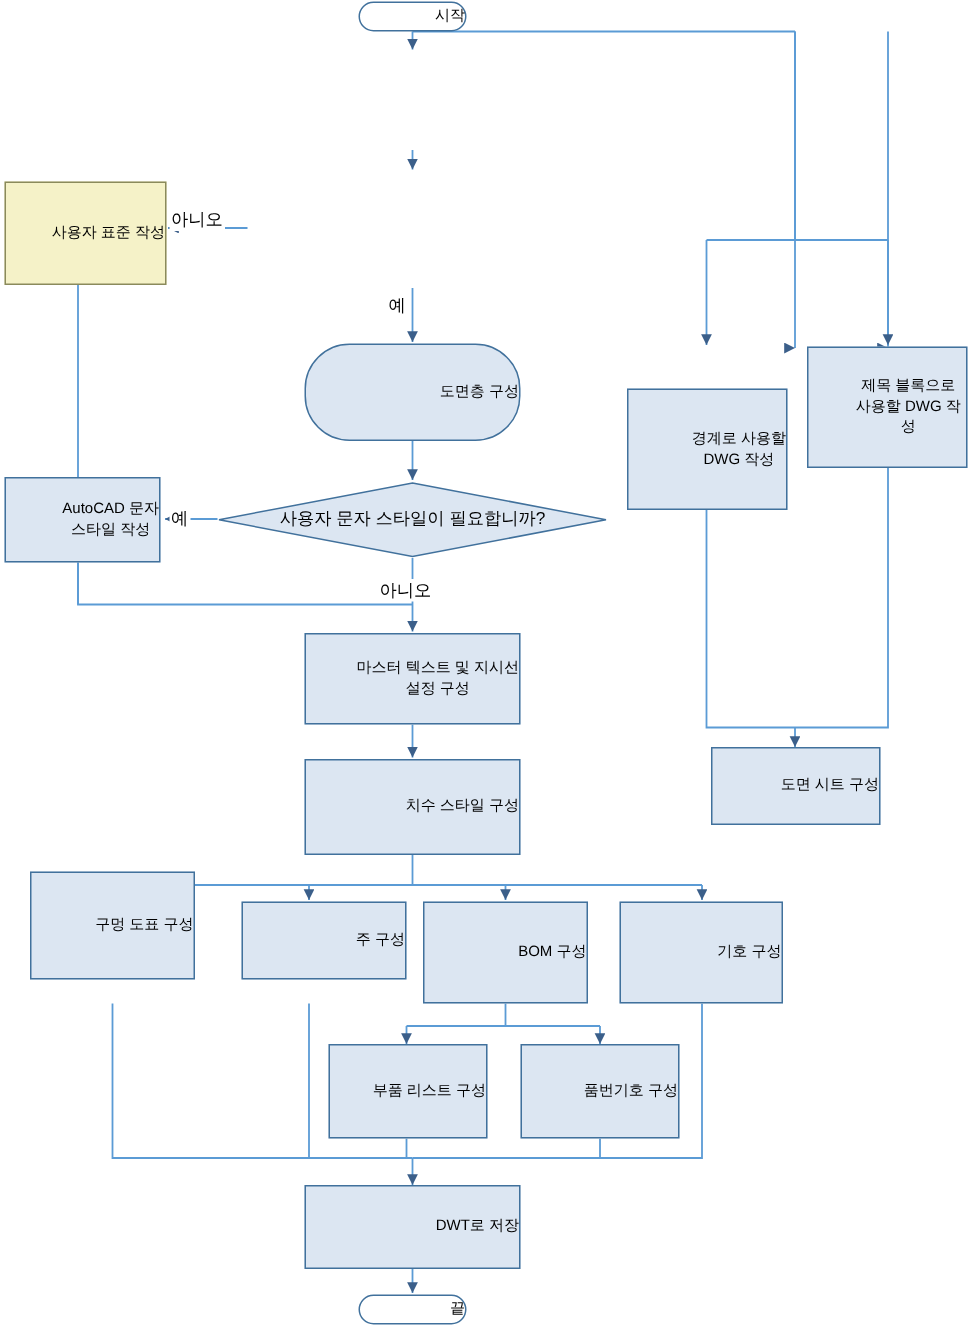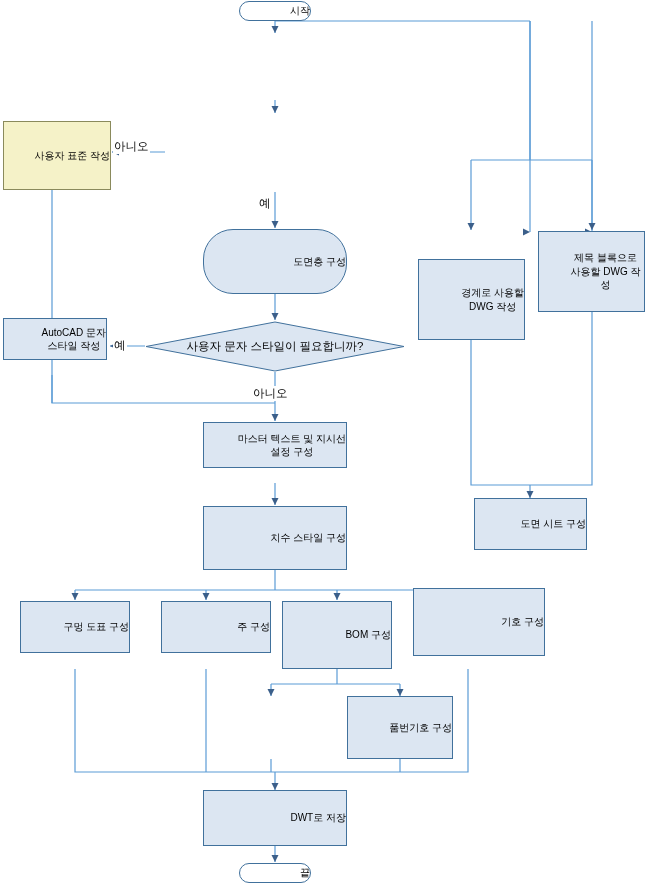--- a/index.html
+++ b/index.html
@@ -168,50 +168,53 @@
     <span>도면층 구성</span>
   </div>
 
   <div class="decision-wrap" style="left:145px; top:321px; width:260px; height:51px;">
     <svg width="260" height="51">
       <polygon points="130,1 259,25.5 130,50 1,25.5" fill="#dce6f2" stroke="#41719c" stroke-width="1"></polygon>
     </svg>
     <div class="decision-label">사용자 문자 스타일이 필요합니까?</div>
   </div>
 
-  <div class="node process" style="left:3px; top:318px; width:104px; height:42px;">
+  <div class="node process" style="left:3px; top:318px; width:104px; height:57px;">
     <span>AutoCAD 문자
 스타일 작성</span>
   </div>
 
-  <div class="node process" style="left:203px; top:422px; width:144px; height:46px;">
+  <div class="node process" style="left:203px; top:422px; width:144px; height:61px;">
     <span>마스터 텍스트 및 지시선
 설정 구성</span>
   </div>
 
   <div class="node process" style="left:203px; top:506px; width:144px; height:64px;">
     <span>치수 스타일 구성</span>
   </div>
 
-  <div class="node process" style="left:20px; top:601px; width:110px; height:52px;">
+  <div class="node process" style="left:20px; top:581px; width:110px; height:72px;">
     <span>구멍 도표 구성</span>
   </div>
 
   <div class="node process" style="left:161px; top:601px; width:110px; height:52px;">
     <span>주 구성</span>
   </div>
 
   <div class="node process" style="left:282px; top:601px; width:110px; height:68px;">
     <span>BOM 구성</span>
   </div>
 
-  <div class="node process" style="left:413px; top:588px; width:132px; height:68px;">
+  <div class="node process" style="left:413px; top:601px; width:109px; height:68px;">
     <span>기호 구성</span>
   </div>
 
+  <div class="node process" style="left:219px; top:696px; width:106px; height:63px;">
+    <span>부품 리스트 구성</span>
+  </div>
 
   <div class="node process" style="left:347px; top:696px; width:106px; height:63px;">
     <span>품번기호 구성</span>
   </div>
 
   <div class="node process" style="left:203px; top:790px; width:144px; height:56px;">
     <span>DWT로 저장</span>
   </div>
 
   <div class="node terminator" style="left:239px; top:863px; width:72px; height:20px;">

